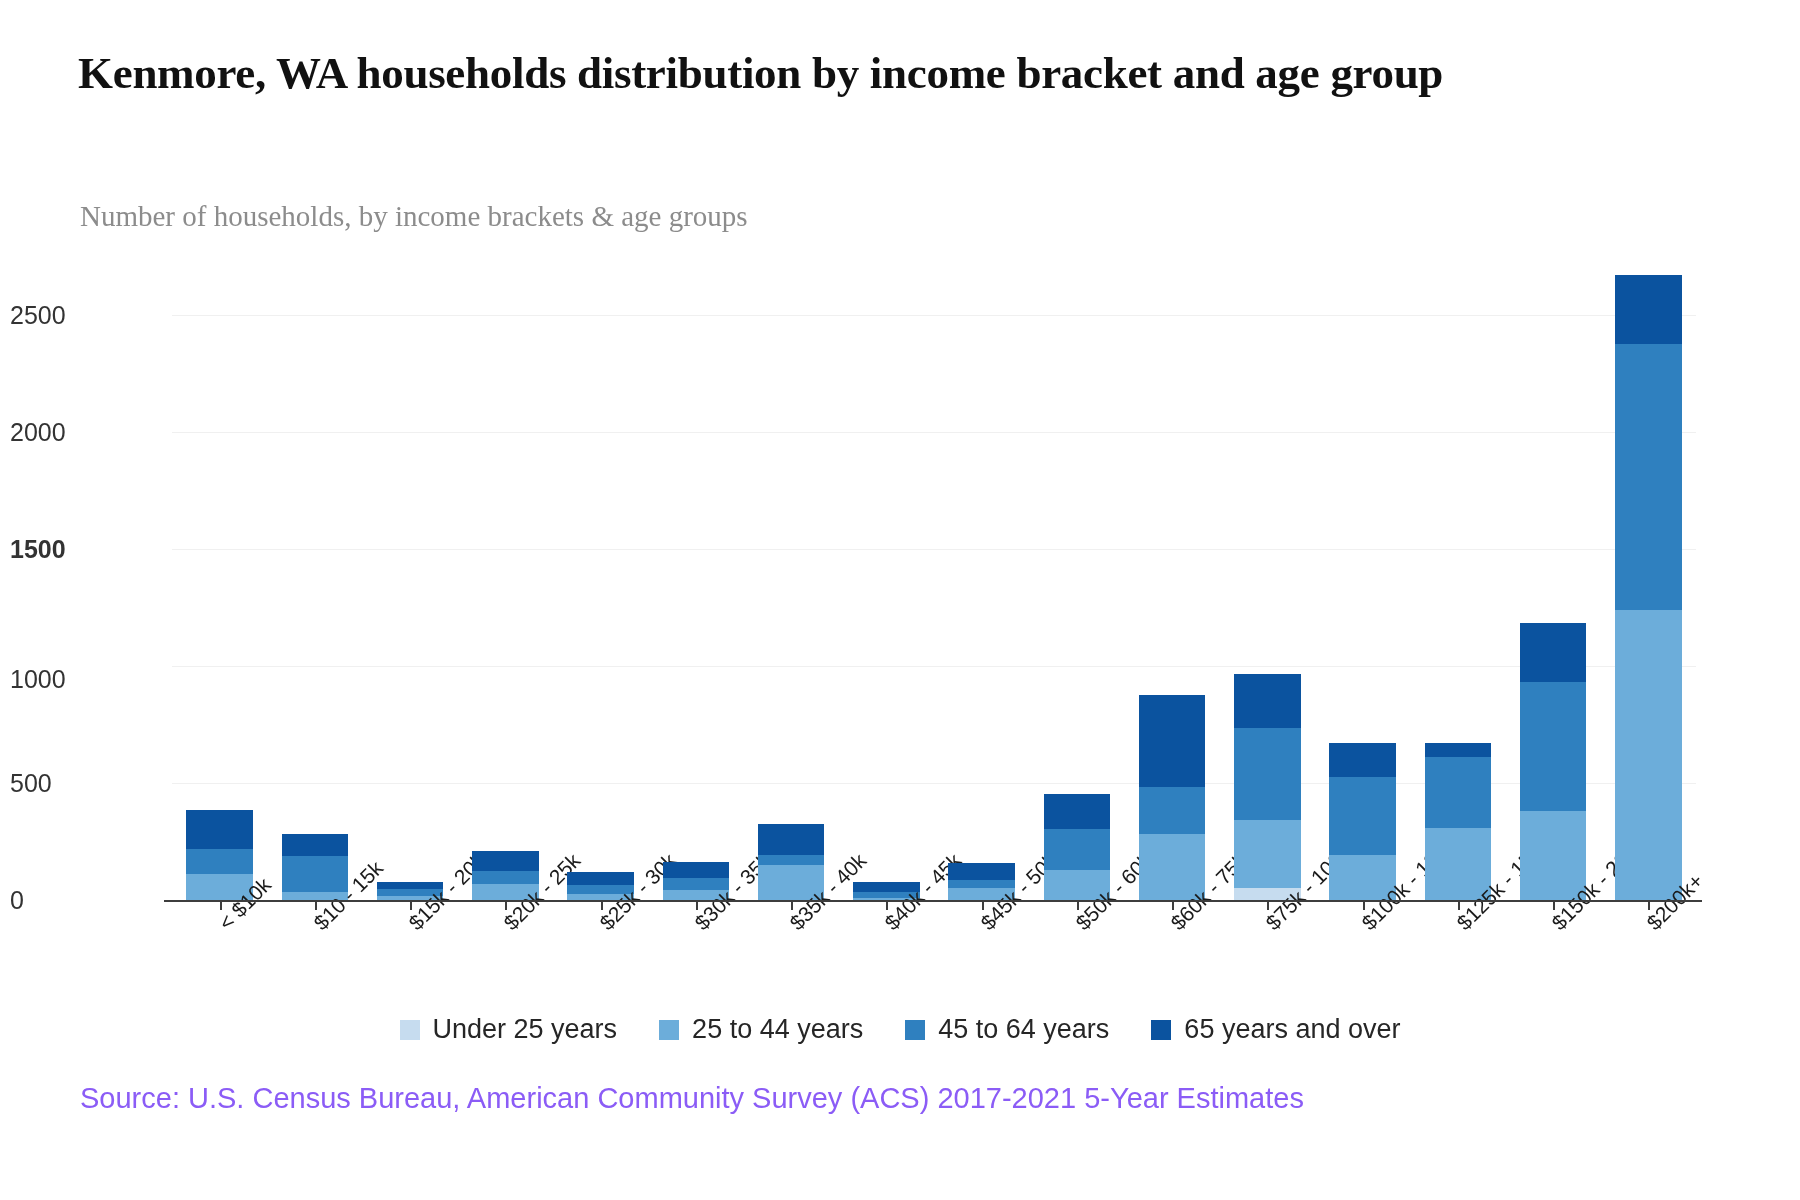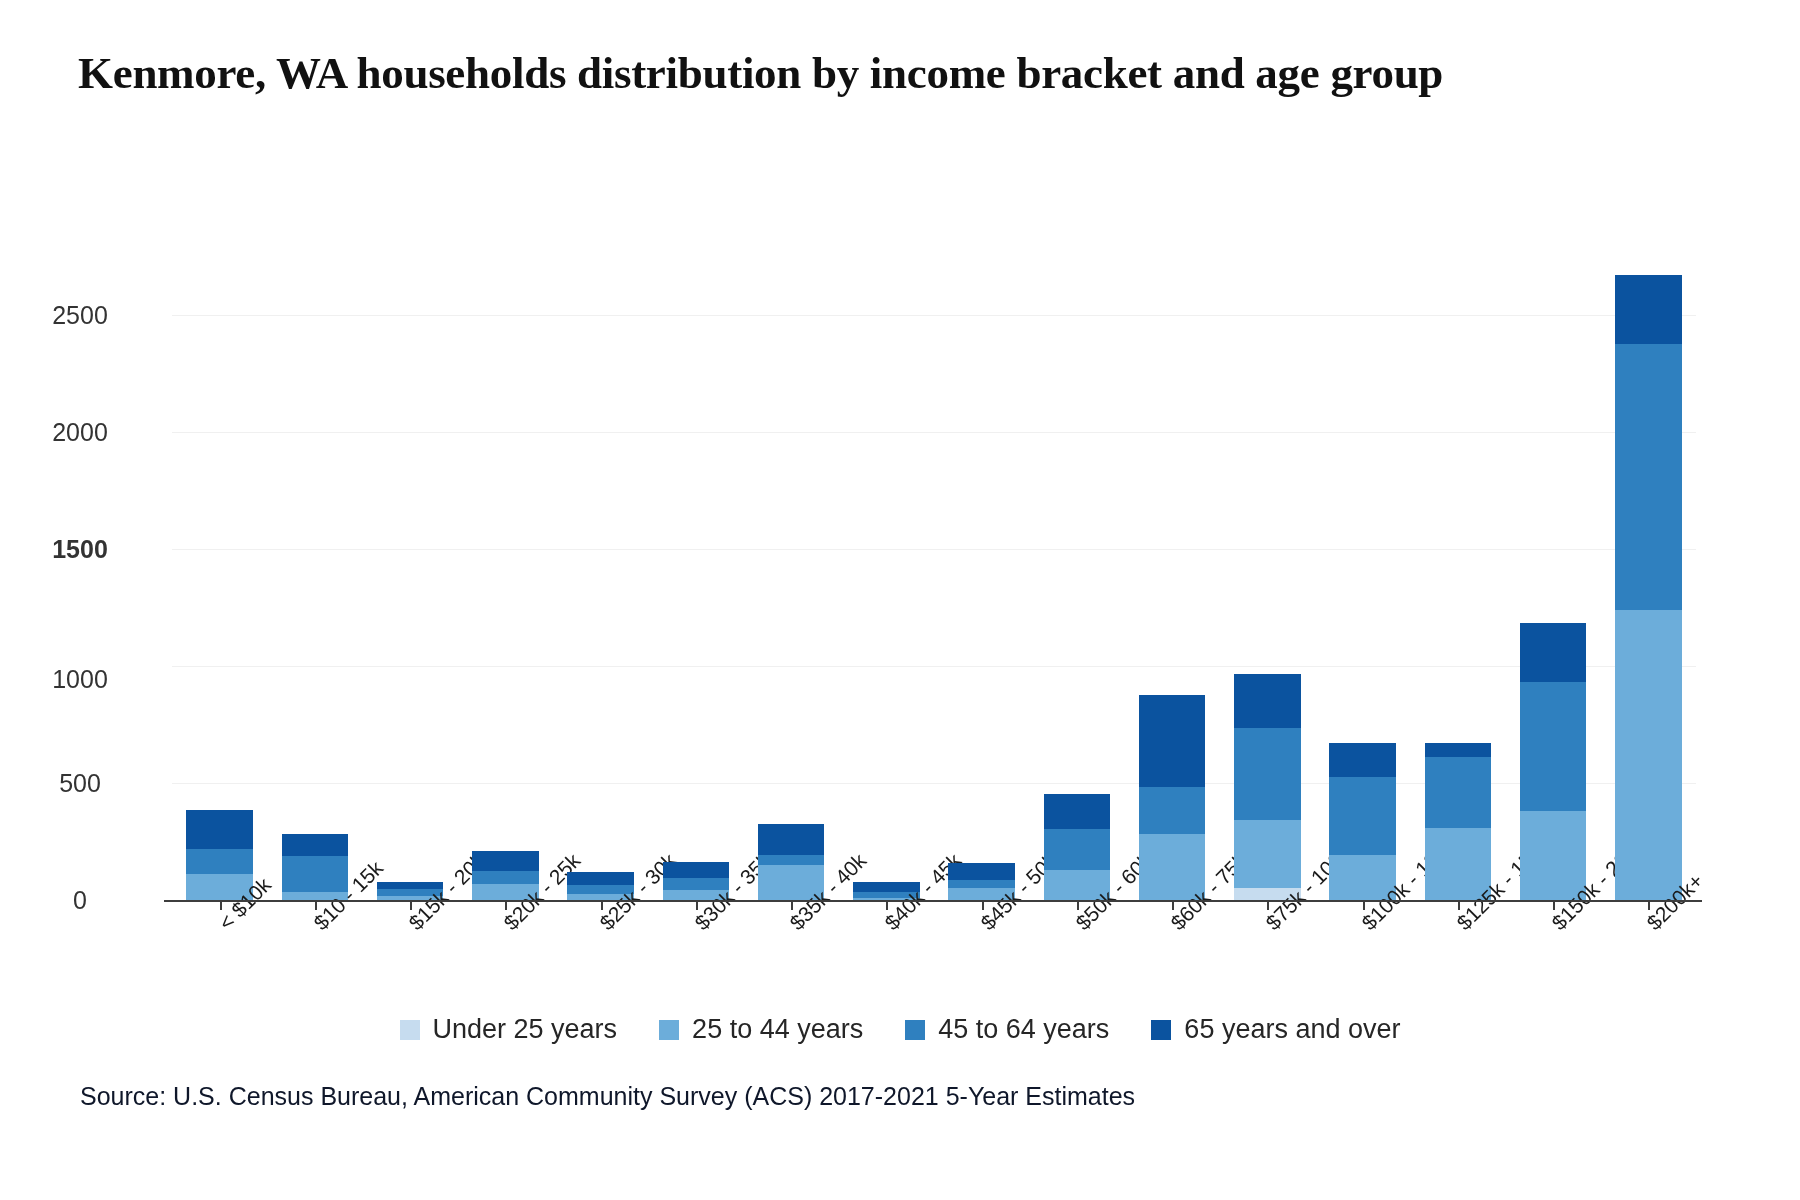--- a/index.html
+++ b/index.html
@@ -35,21 +35,21 @@
   .gridline{
     position:absolute;left:0;width:100%;height:1px;background:#f0f0f0;
   }
   .axis-base{
     position:absolute;left:-8px;width:calc(100% + 14px);height:2px;
     background:#3d3d3d;bottom:-2px;
   }
   .ylabels{position:absolute;left:0;top:268px;width:150px;height:632px;}
   .ylabel{
     position:absolute;right:0;transform:translateY(-50%);
-    font-size:25px;color:#333333;text-align:center;width:140px;
+    font-size:25px;color:#333333;text-align:left;width:140px;
   }
 
   .bars{position:absolute;inset:0;}
   .bar-group{
     position:absolute;bottom:0;
   }
   .seg{position:absolute;left:0;width:100%;}
   .tick{
     position:absolute;bottom:-10px;width:2px;height:10px;background:#3d3d3d;
   }
@@ -66,34 +66,35 @@
     position:absolute;left:0;right:0;top:1014px;
     display:flex;justify-content:center;align-items:center;gap:42px;
   }
   .legend-item{display:flex;align-items:center;gap:13px;}
   .legend-swatch{width:20px;height:20px;display:inline-block;}
   .legend-label{font-size:27px;color:#262626;}
 
   
   .source{
     position:absolute;left:80px;top:1082px;
-    font-size:25px;color:#0f172a;
+    font-size:29px;color:#8b5cf6;
   }
   .brand{
     position:absolute;right:78px;top:1060px;
     font-family:"DejaVu Sans", sans-serif;
     font-weight:700;font-size:44px;color:#0b0b0b;letter-spacing:-1.5px;
   }
 </style>
 </head>
 <body>
 
 <div class="page">
 
   <div class="title">Kenmore, WA households distribution by income bracket and age group</div>
+  <div class="subtitle">Number of households, by income brackets &amp; age groups</div>
 
   <div class="ylabels">
       <div class="ylabel" style="top: 632px;">0</div>
       <div class="ylabel" style="top: 514.963px;">500</div>
       <div class="ylabel" style="top: 411px;">1000</div>
       <div class="ylabel" style="top: 280.889px; font-weight: bold;">1500</div>
       <div class="ylabel" style="top: 163.852px;">2000</div>
       <div class="ylabel" style="top: 46.8148px;">2500</div>
     </div>
 

